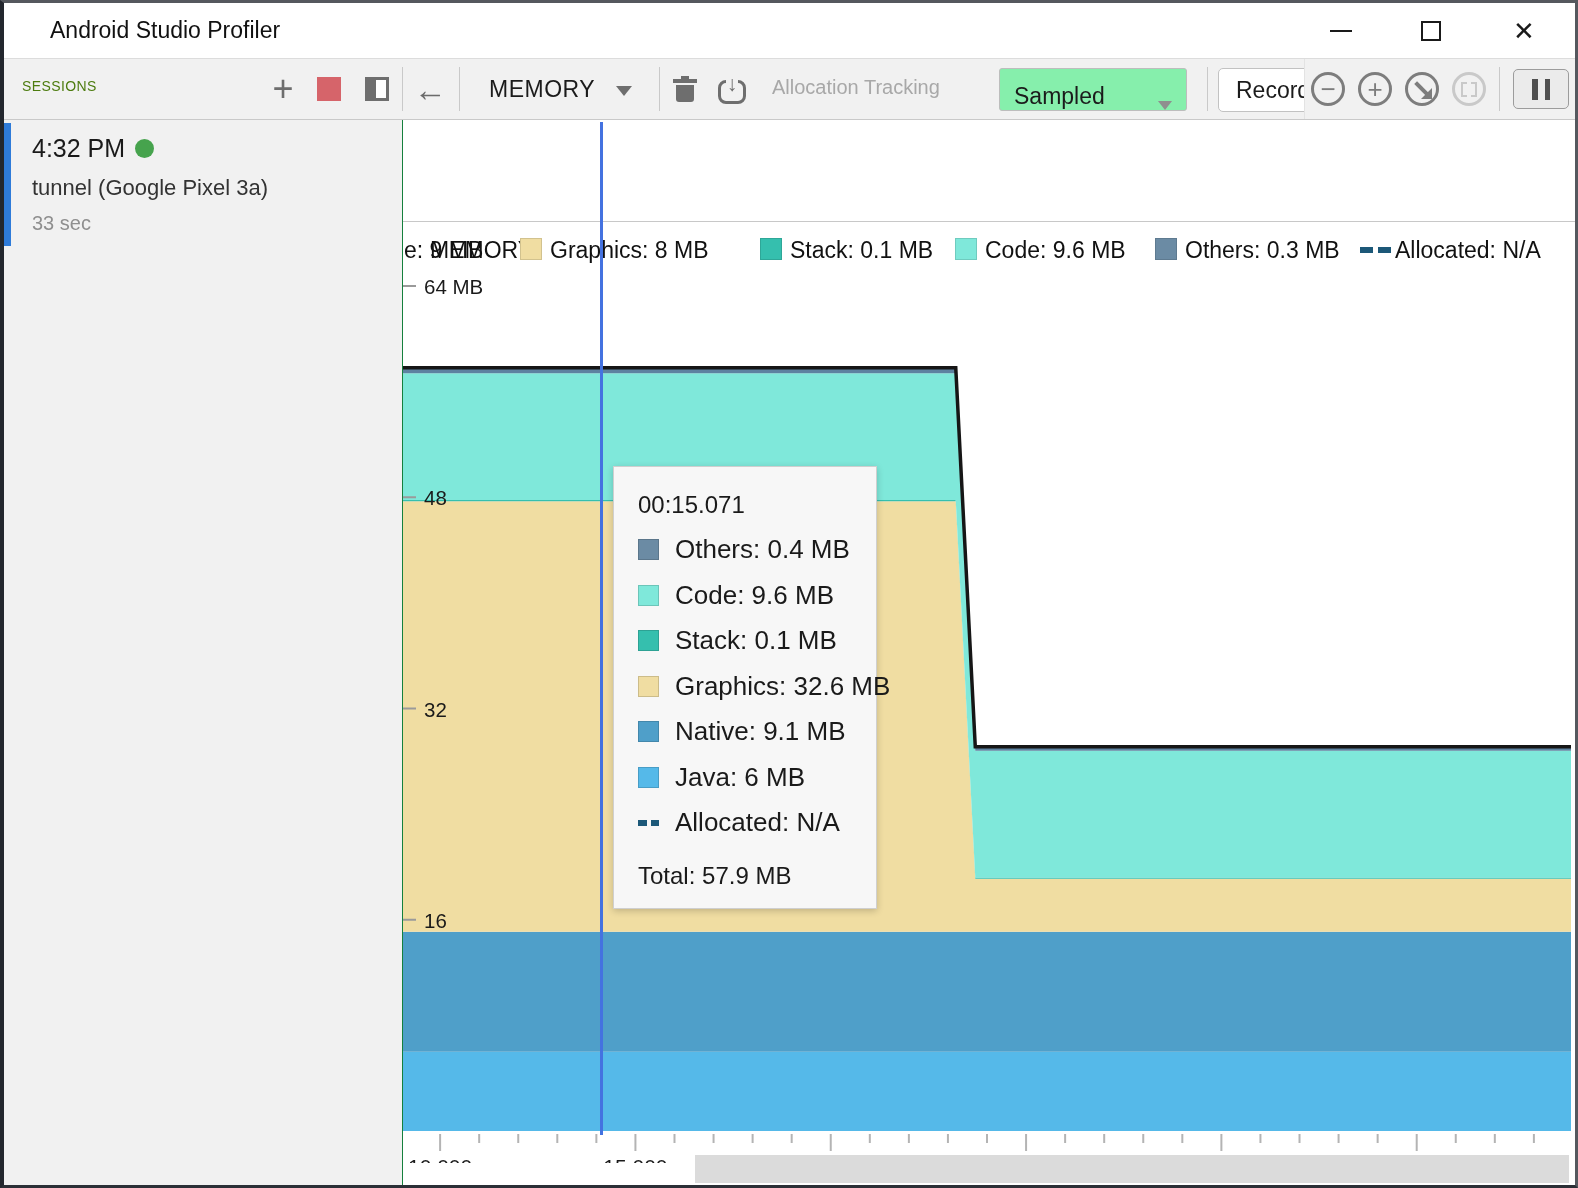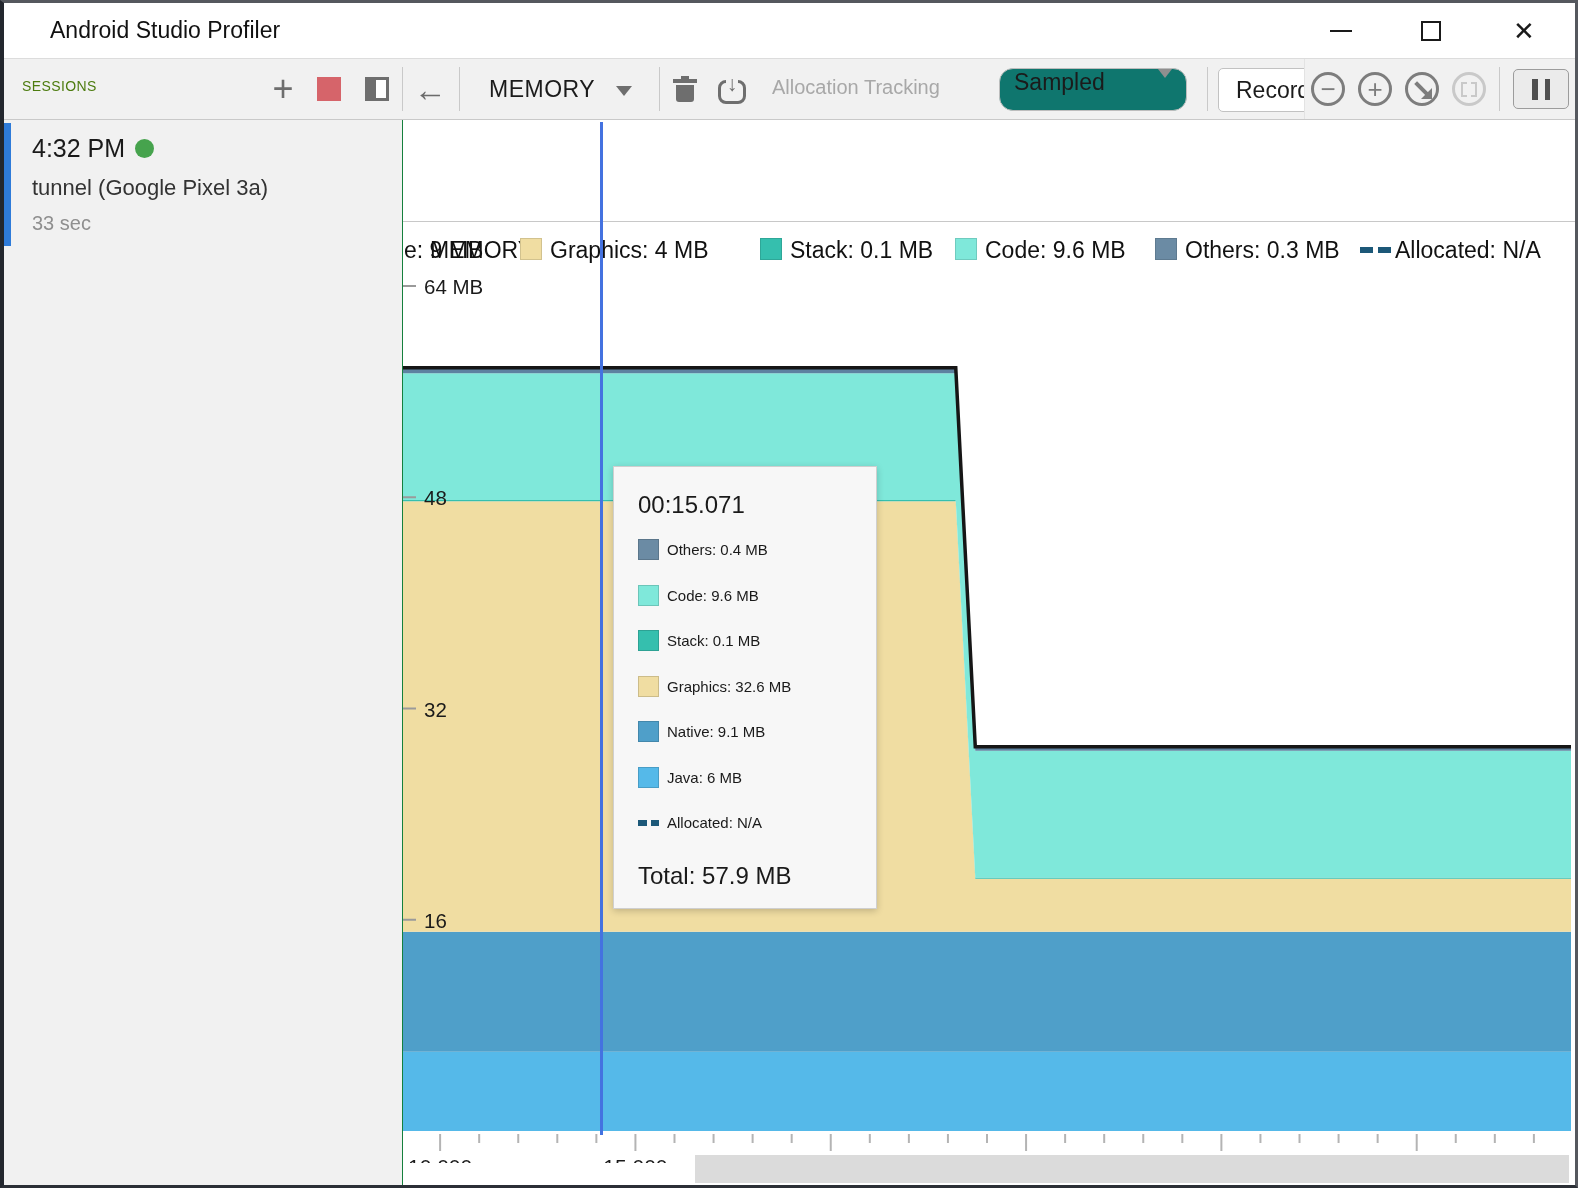--- a/index.html
+++ b/index.html
@@ -31,22 +31,22 @@
   .memory-caret{position:absolute;left:612px;top:27px;}
   .trash-icon{position:absolute;left:669px;top:17px;width:24px;height:27px;}
   .trash-handle{position:absolute;left:8px;top:0;width:8px;height:3px;background:#6e6e6e;}
   .trash-lid{position:absolute;left:0;top:3px;width:24px;height:4px;background:#6e6e6e;}
   .trash-body{position:absolute;left:3px;top:9px;width:18px;height:17px;background:#6e6e6e;border-radius:0 0 3px 3px;}
   .export-icon{position:absolute;left:714px;top:18px;width:28px;height:27px;}
   .export-box{position:absolute;left:0;top:3px;width:28px;height:24px;border:3px solid #6e6e6e;border-radius:8px;box-sizing:border-box;}
   .export-notch{position:absolute;top:2px;left:8px;width:12px;height:5px;background:#f1f1f1;}
   .export-arrow{position:absolute;top:-4px;left:50%;transform:translateX(-50%);font-size:21px;font-weight:700;color:#6e6e6e;line-height:1;}
   .alloc-label{position:absolute;left:768px;top:17px;font-size:20px;color:#a8a8a8;}
-  .sampled-box{position:absolute;left:995px;top:9px;width:188px;height:43px;background:#0f766e;
-    border:1.5px solid #bdbdbd;border-radius:14px;box-sizing:border-box;display:flex;align-items:flex-start;
+  .sampled-box{position:absolute;left:995px;top:9px;width:188px;height:43px;background:#86efac;
+    border:1.5px solid #bdbdbd;border-radius:3px;box-sizing:border-box;display:flex;align-items:flex-end;
     justify-content:space-between;padding:0 14px;font-size:23px;color:#1b1b1b;}
   .sampled-caret{border-left:7px solid transparent;border-right:7px solid transparent;border-top:9px solid #8f8f8f;width:0;height:0;}
   .record-btn{position:absolute;left:1214px;top:9px;width:118px;height:44px;background:#fff;
     border:1.5px solid #c2c2c2;border-radius:5px;box-sizing:border-box;display:flex;align-items:center;
     padding-left:17px;font-size:23px;color:#1b1b1b;overflow:hidden;}
   .zoom-panel{position:absolute;left:1300px;top:0;width:260px;height:60px;background:#f1f1f1;
     border-left:1px solid #e3e3e3;display:flex;align-items:center;gap:13px;padding-left:6px;box-sizing:border-box;}
   .zoom-btn{width:34px;height:34px;border:3px solid #7d7d7d;border-radius:50%;box-sizing:border-box;
     display:flex;align-items:center;justify-content:center;color:#7d7d7d;font-size:26px;line-height:1;flex:none;}
   .zoom-btn.disabled{border-color:#c9c9c9;color:#c9c9c9;}
@@ -81,21 +81,21 @@
   .dash-pair{position:absolute;top:26px;display:flex;gap:5px;}
   .dash{width:13px;height:6px;background:#1c5878;}
   .timeline-indicator{position:absolute;left:197px;top:2px;width:3px;height:1013px;background:#4472e0;}
   .scrollbar-thumb{position:absolute;left:292px;top:1035px;width:874px;height:28px;background:#dbdbdb;}
 
   
   .chart-tooltip{position:absolute;left:210px;top:346px;width:264px;height:443px;background:#f7f7f7;
     border:1px solid #cfcfcf;box-shadow:0 2px 7px rgba(0,0,0,.2);box-sizing:border-box;
     padding:24px 0 0 24px;z-index:5;}
   .tt-time{font-size:24px;color:#1a1a1a;margin-bottom:8px;}
-  .tt-row{display:flex;align-items:center;height:45.5px;gap:8px;font-size:15px;color:#1a1a1a;white-space:nowrap;}
+  .tt-row{display:flex;align-items:center;height:45.5px;gap:16px;font-size:26px;color:#1a1a1a;white-space:nowrap;}
   .tt-sq{width:21px;height:21px;flex:none;box-sizing:border-box;border:1px solid rgba(0,0,0,.15);}
   .tt-dashes{width:21px;display:flex;gap:4px;flex:none;}
   .tt-dashes .dash{width:11px;height:6px;}
   .tt-total{font-size:24px;color:#1a1a1a;margin-top:16px;}
 </style>
 </head>
 <body>
 
 <div class="window">
 
@@ -238,21 +238,21 @@
         <line x1="1052.76254180602" y1="913" x2="1052.76254180602" y2="922" stroke="#b4b4b4" stroke-width="2"></line>
         <line x1="1091.8260869565215" y1="913" x2="1091.8260869565215" y2="922" stroke="#b4b4b4" stroke-width="2"></line>
         <line x1="1130.8896321070233" y1="913" x2="1130.8896321070233" y2="922" stroke="#b4b4b4" stroke-width="2"></line>
       </svg>
 
     <div class="legend-layer">
       <span class="legend-text" style="left:1px;">e: 9 MB</span>
       <span class="legend-text" style="left:27px;">MEMORY</span>
 
     <div class="legend-sq" style="left: 117px; background: rgb(240, 221, 162);"></div>
-        <span class="legend-text" style="left: 147px;">Graphics: 4 MB</span>
+        <span class="legend-text" style="left: 147px;">Graphics: 8 MB</span>
         <div class="legend-sq" style="left: 357px; background: rgb(53, 191, 174);"></div>
         <span class="legend-text" style="left: 387px;">Stack: 0.1 MB</span>
         <div class="legend-sq" style="left: 552px; background: rgb(127, 232, 218);"></div>
         <span class="legend-text" style="left: 582px;">Code: 9.6 MB</span>
         <div class="legend-sq" style="left: 752px; background: rgb(107, 139, 164);"></div>
         <span class="legend-text" style="left: 782px;">Others: 0.3 MB</span>
         <div class="dash-pair" style="left: 957px;">
           <div class="dash" style="background: rgb(28, 88, 120);"></div>
           <div class="dash" style="background: rgb(28, 88, 120);"></div>
         </div>

